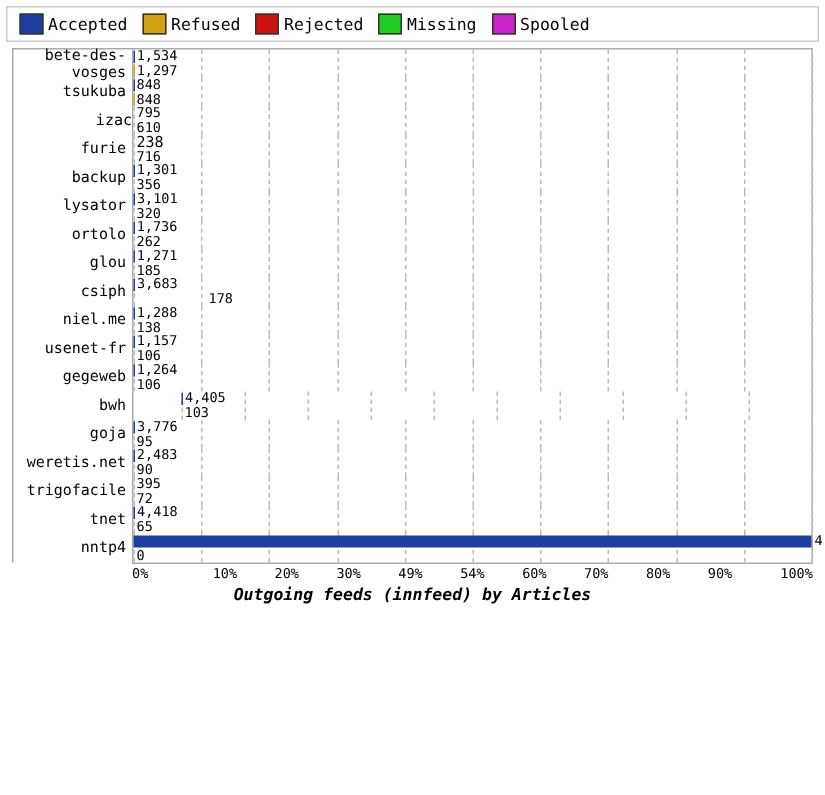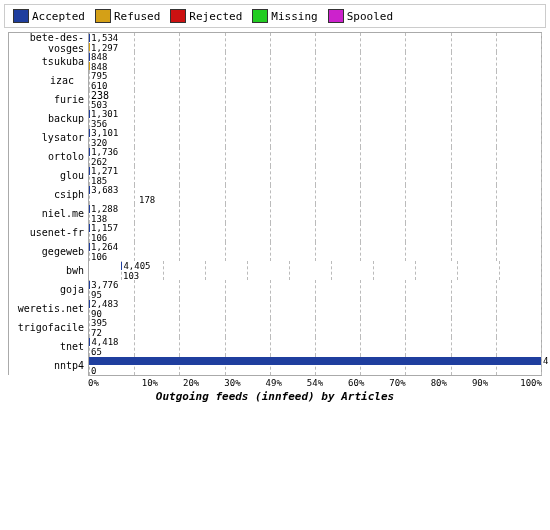--- a/index.html
+++ b/index.html
@@ -103,21 +103,21 @@
             <div style="position: absolute; left: 80%; top: 0px; bottom: 0px; border-left: 1px dashed rgb(187, 187, 187); z-index: 0;"></div>
             <div style="position: absolute; left: 90%; top: 0px; bottom: 0px; border-left: 1px dashed rgb(187, 187, 187); z-index: 0;"></div>
             <div style="position: absolute; left: 100%; top: 0px; bottom: 0px; border-left: 1px dashed rgb(187, 187, 187); z-index: 0;"></div>
             <div style="position: absolute; left: 0px; top: 1px; height: 8px; width: 0.0178393%; background: rgb(31, 62, 158); z-index: 1;"></div>
             <span style="position: absolute; left: 0.0178393%; top: 0px; font-size: 9px; padding-left: 2px; white-space: nowrap; z-index: 2;">848</span>
             <div style="position: absolute; left: 0px; top: 10px; height: 8px; width: 0.0178393%; background: rgb(212, 160, 23); z-index: 1;"></div>
             <span style="position: absolute; left: 0.0178393%; top: 10px; font-size: 9px; padding-left: 2px; white-space: nowrap; z-index: 2;">848</span>
           </div>
         </div>
         <div style="display: flex; height: 19px; align-items: stretch; position: relative;">
-          <div style="width: 80px; text-align: center; padding-right: 14px; font-size: 10px; flex-shrink: 0; display: flex; align-items: center; justify-content: flex-end; border-right: 1px solid rgb(170, 170, 170);">izac</div>
+          <div style="width: 80px; text-align: center; padding-right: 0; font-size: 10px; flex-shrink: 0; display: flex; align-items: center; justify-content: flex-end; border-right: 1px solid rgb(170, 170, 170);">izac</div>
           <div style="flex: 1 1 0%; position: relative; overflow: visible;">
             <div style="position: absolute; left: 0%; top: 0px; bottom: 0px; border-left: 1px dashed rgb(187, 187, 187); z-index: 0;"></div>
             <div style="position: absolute; left: 10%; top: 0px; bottom: 0px; border-left: 1px dashed rgb(187, 187, 187); z-index: 0;"></div>
             <div style="position: absolute; left: 20%; top: 0px; bottom: 0px; border-left: 1px dashed rgb(187, 187, 187); z-index: 0;"></div>
             <div style="position: absolute; left: 30%; top: 0px; bottom: 0px; border-left: 1px dashed rgb(187, 187, 187); z-index: 0;"></div>
             <div style="position: absolute; left: 40%; top: 0px; bottom: 0px; border-left: 1px dashed rgb(187, 187, 187); z-index: 0;"></div>
             <div style="position: absolute; left: 50%; top: 0px; bottom: 0px; border-left: 1px dashed rgb(187, 187, 187); z-index: 0;"></div>
             <div style="position: absolute; left: 60%; top: 0px; bottom: 0px; border-left: 1px dashed rgb(187, 187, 187); z-index: 0;"></div>
             <div style="position: absolute; left: 70%; top: 0px; bottom: 0px; border-left: 1px dashed rgb(187, 187, 187); z-index: 0;"></div>
             <div style="position: absolute; left: 80%; top: 0px; bottom: 0px; border-left: 1px dashed rgb(187, 187, 187); z-index: 0;"></div>
@@ -139,21 +139,21 @@
             <div style="position: absolute; left: 40%; top: 0px; bottom: 0px; border-left: 1px dashed rgb(187, 187, 187); z-index: 0;"></div>
             <div style="position: absolute; left: 50%; top: 0px; bottom: 0px; border-left: 1px dashed rgb(187, 187, 187); z-index: 0;"></div>
             <div style="position: absolute; left: 60%; top: 0px; bottom: 0px; border-left: 1px dashed rgb(187, 187, 187); z-index: 0;"></div>
             <div style="position: absolute; left: 70%; top: 0px; bottom: 0px; border-left: 1px dashed rgb(187, 187, 187); z-index: 0;"></div>
             <div style="position: absolute; left: 80%; top: 0px; bottom: 0px; border-left: 1px dashed rgb(187, 187, 187); z-index: 0;"></div>
             <div style="position: absolute; left: 90%; top: 0px; bottom: 0px; border-left: 1px dashed rgb(187, 187, 187); z-index: 0;"></div>
             <div style="position: absolute; left: 100%; top: 0px; bottom: 0px; border-left: 1px dashed rgb(187, 187, 187); z-index: 0;"></div>
             <div style="position: absolute; left: 0px; top: 1px; height: 8px; width: 0.00500678%; background: rgb(31, 62, 158); z-index: 1;"></div>
             <span style="position: absolute; left: 0.00500678%; top: 0px; font-size: 10px; padding-left: 2px; white-space: nowrap; z-index: 2;">238</span>
             <div style="position: absolute; left: 0px; top: 10px; height: 8px; width: 0.0105816%; background: rgb(212, 160, 23); z-index: 1;"></div>
-            <span style="position: absolute; left: 0.0105816%; top: 10px; font-size: 9px; padding-left: 2px; white-space: nowrap; z-index: 2;">503</span>
+            <span style="position: absolute; left: 0.0105816%; top: 10px; font-size: 9px; padding-left: 2px; white-space: nowrap; z-index: 2;">716</span>
           </div>
         </div>
         <div style="display: flex; height: 19px; align-items: stretch; position: relative;">
           <div style="width: 80px; text-align: right; padding-right: 4px; font-size: 10px; flex-shrink: 0; display: flex; align-items: center; justify-content: flex-end; border-right: 1px solid rgb(170, 170, 170);">backup</div>
           <div style="flex: 1 1 0%; position: relative; overflow: visible;">
             <div style="position: absolute; left: 0%; top: 0px; bottom: 0px; border-left: 1px dashed rgb(187, 187, 187); z-index: 0;"></div>
             <div style="position: absolute; left: 10%; top: 0px; bottom: 0px; border-left: 1px dashed rgb(187, 187, 187); z-index: 0;"></div>
             <div style="position: absolute; left: 20%; top: 0px; bottom: 0px; border-left: 1px dashed rgb(187, 187, 187); z-index: 0;"></div>
             <div style="position: absolute; left: 30%; top: 0px; bottom: 0px; border-left: 1px dashed rgb(187, 187, 187); z-index: 0;"></div>
             <div style="position: absolute; left: 40%; top: 0px; bottom: 0px; border-left: 1px dashed rgb(187, 187, 187); z-index: 0;"></div>

